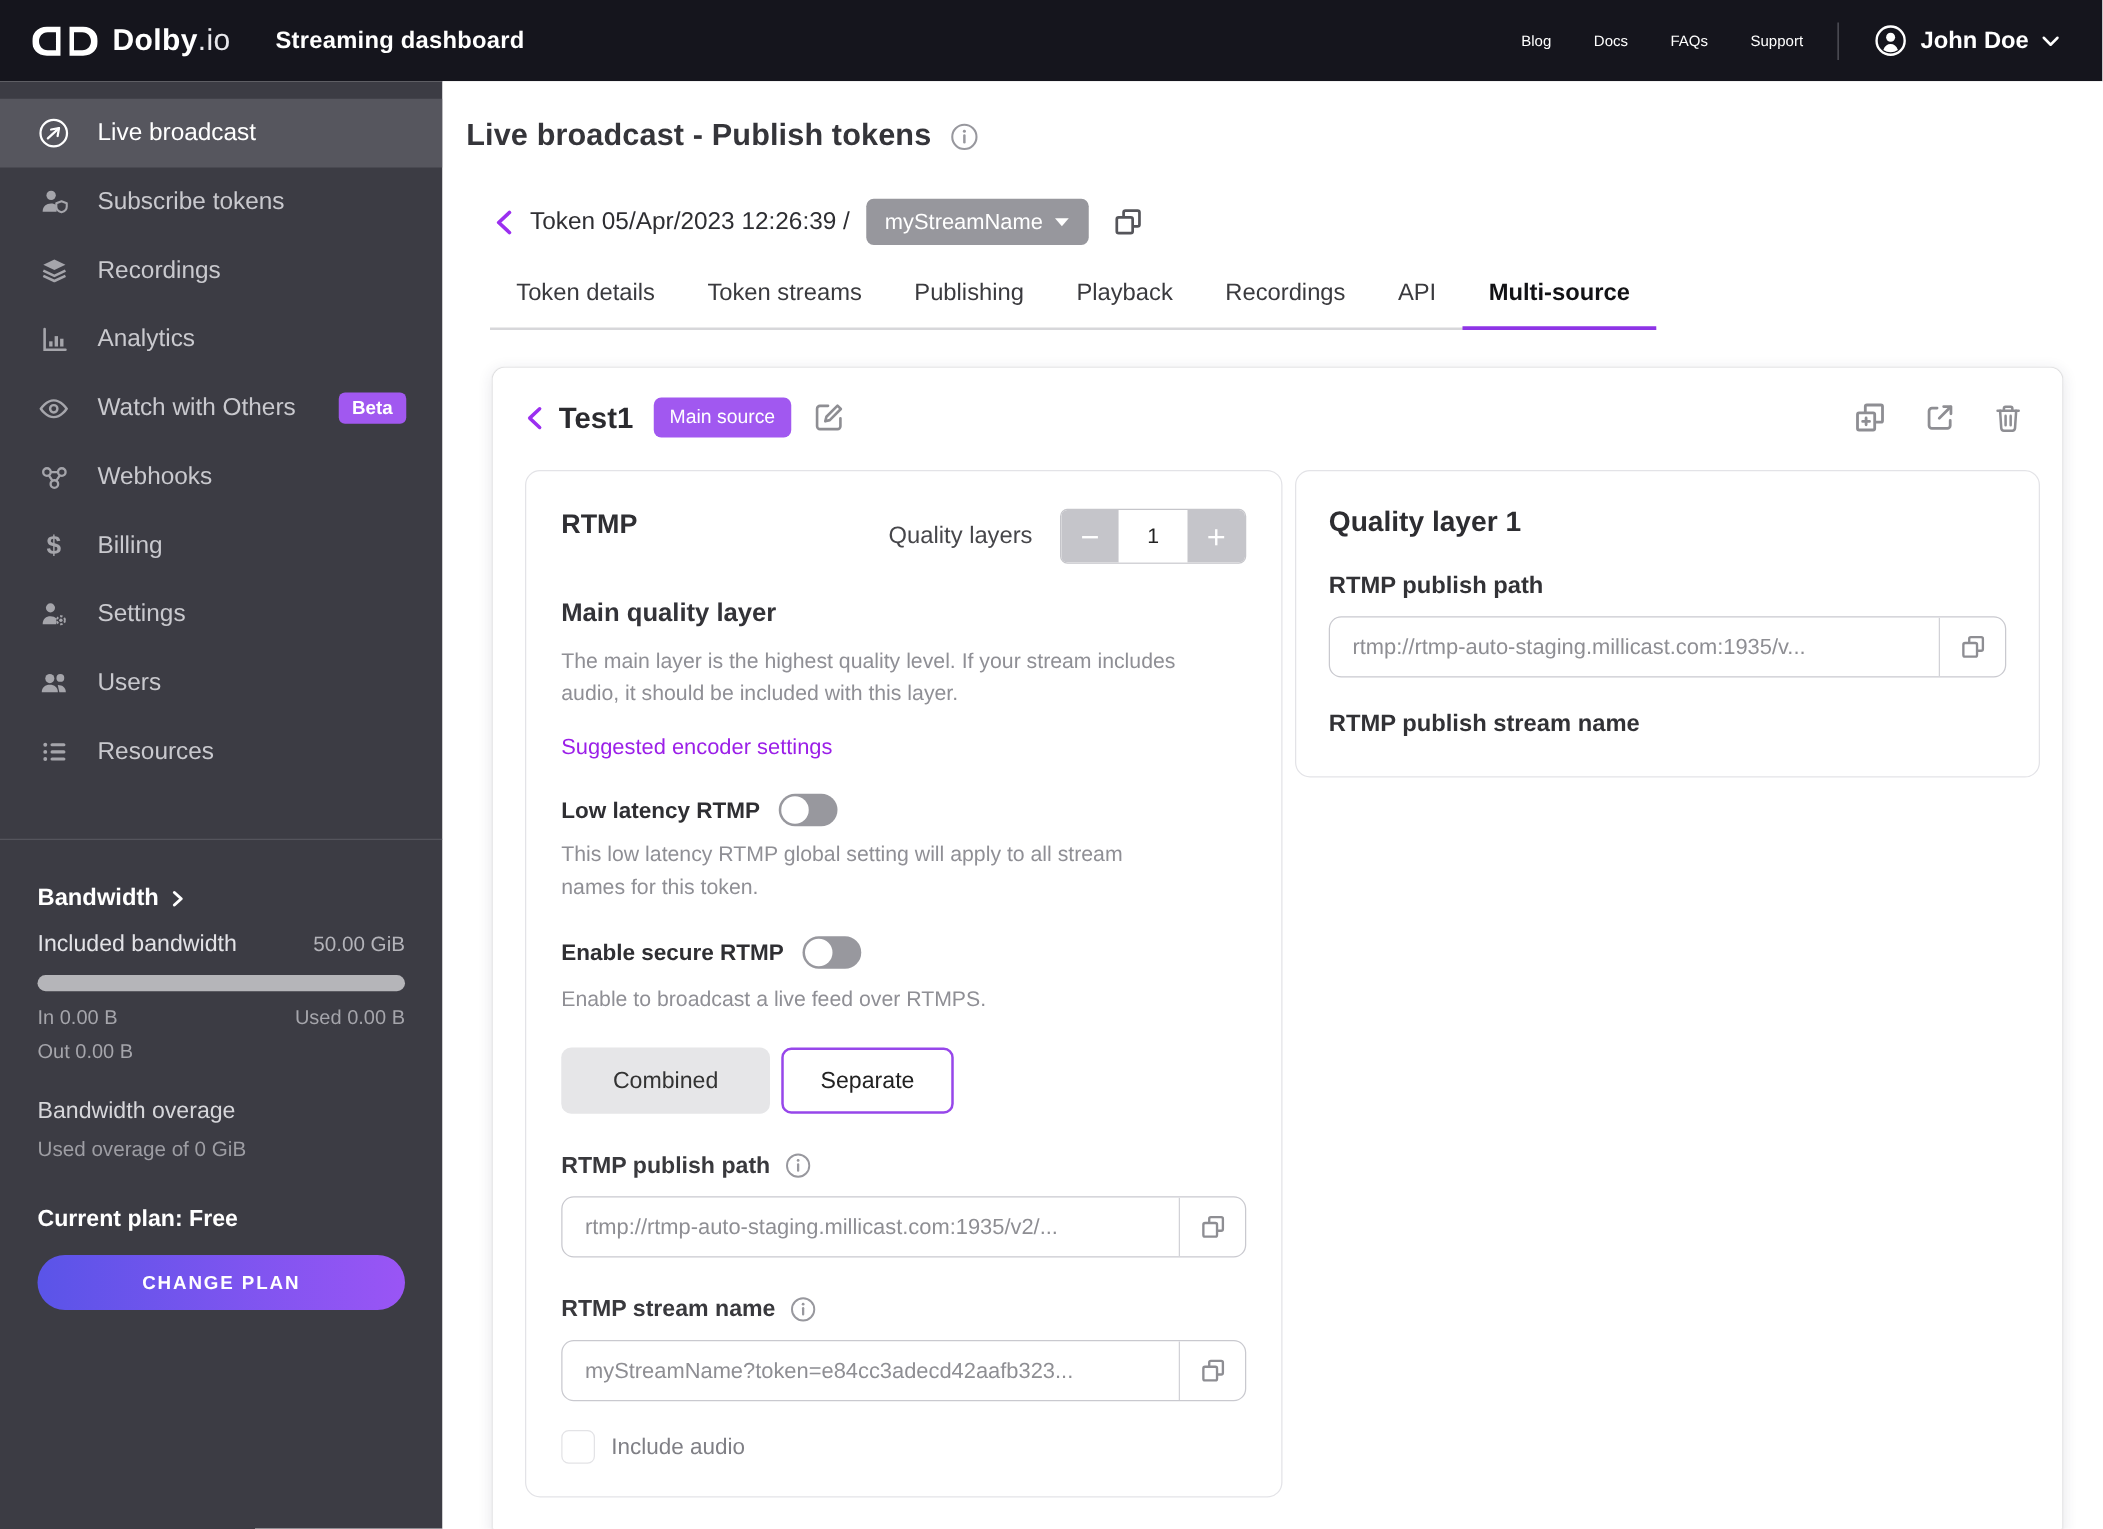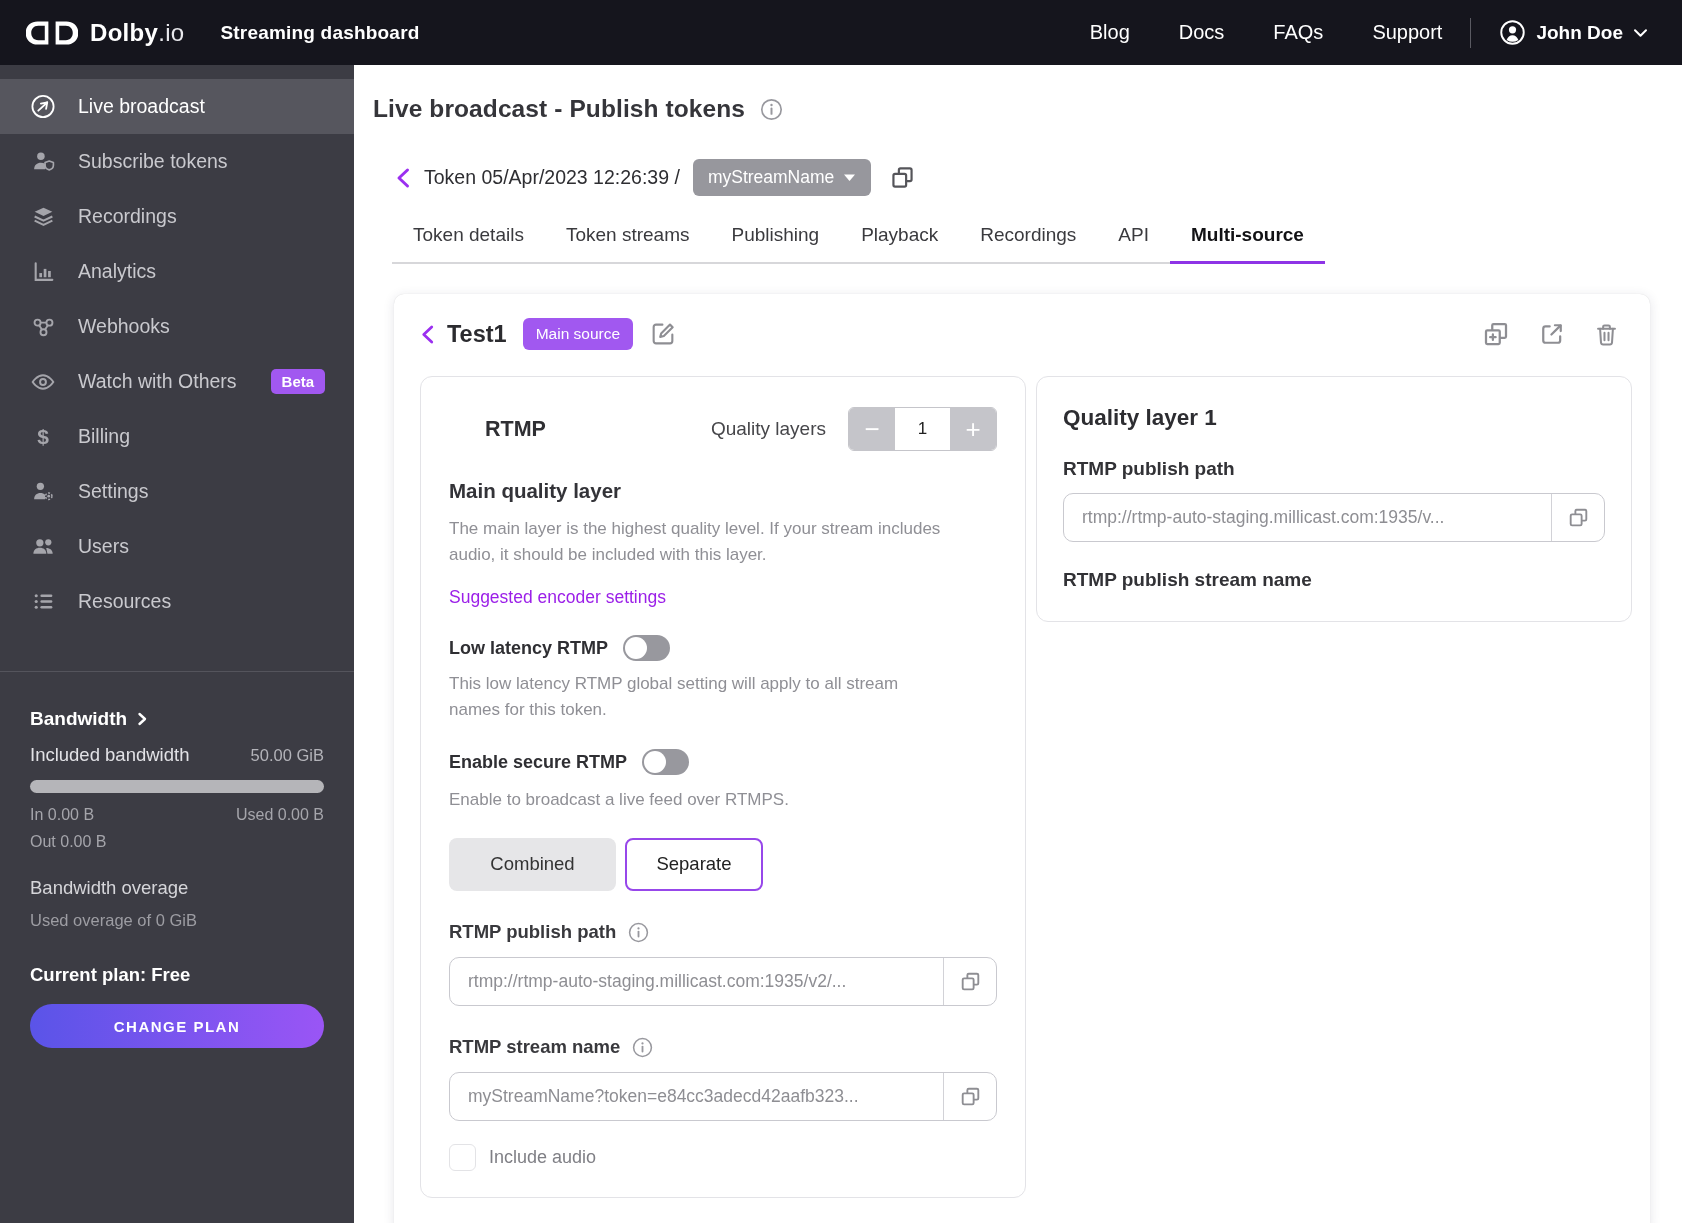--- a/index.html
+++ b/index.html
@@ -12,21 +12,21 @@
 
   
   .topbar {
     height:65px; background:#15151d; color:#fff;
     display:flex; align-items:center; padding:0 34px 0 26px;
   }
   .brand { display:flex; align-items:center; gap:12px; }
   .brand-text { font-size:24px; font-weight:700; letter-spacing:.3px; }
   .brand-suffix { font-weight:300; color:#e8e8ec; }
   .product { margin-left:36px; font-size:19px; font-weight:600; letter-spacing:.2px; }
-  .topnav { margin-left:auto; display:flex; align-items:flex-start; gap:49px; font-size:20px; }
+  .topnav { margin-left:auto; display:flex; align-items:flex-start; gap:34px; font-size:12px; }
   .topnav-item { cursor:pointer; }
   .top-divider { width:1px; height:30px; background:#5a5a62; margin:0 28px; }
   .userbox { display:flex; align-items:center; gap:10px; font-size:19px; font-weight:600; }
   .userbox svg { color:#fff; }
 
   
   .layout { display:flex; height:1158px; }
 
   
   .sidebar { width:354px; background:#3c3c44; display:flex; flex-direction:column; }
@@ -95,21 +95,21 @@
   }
   .icon-btn { background:none; border:none; cursor:pointer; color:#8e8e93; display:flex; padding:0; }
   .edit-btn { margin-left:16px; }
   .head-actions { margin-left:auto; display:flex; align-items:center; gap:27px; padding-right:12px; }
 
   .panels { margin-top:26px; display:flex; gap:10px; align-items:flex-start; }
   .panel { border:1px solid #e3e3e7; border-radius:12px; background:#fff; }
   .panel-left { width:606px; padding:30px 28px 26px; }
   .panel-right { width:596px; padding:28px 26px 30px; }
 
-  .rtmp-row { display:flex; align-items:center;margin-left:36px; }
+  .rtmp-row { display:flex; align-items:flex-start; }
   .rtmp-title { font-size:21.5px; font-weight:700; color:#2f2f33; }
   .ql-ctl { margin-left:auto; display:flex; align-items:center; gap:22px; }
   .ql-label { font-size:19px; color:#46464a; }
   .stepper { display:flex; border-radius:6px; overflow:hidden; border:1px solid #c5c5ca; }
   .step-btn {
     width:46px; height:42px; background:#c5c5ca; color:#fff; border:none; cursor:pointer;
     font-size:26px; font-family:inherit; line-height:1; display:flex; align-items:center; justify-content:center;
   }
   .step-val { width:55px; height:42px; background:#fff; display:flex; align-items:center; justify-content:center; font-size:17px; color:#222; }
 
@@ -230,39 +230,39 @@
             <rect x="8" y="13.5" width="2.6" height="4" fill="currentColor"></rect>
             <rect x="12.2" y="9.5" width="2.6" height="8" fill="currentColor"></rect>
             <rect x="16.4" y="11.5" width="2.6" height="6" fill="currentColor"></rect>
           </svg>
         </span>
         <span>Analytics</span>
       </div>
 
       <div class="side-item">
         <span class="sic">
+          <svg class="ic" width="26" height="26" viewBox="0 0 24 24" fill="none" stroke="currentColor" stroke-width="1.8">
+            <path d="M2.5 12S6.3 5.8 12 5.8 21.5 12 21.5 12 17.7 18.2 12 18.2 2.5 12 2.5 12z"></path>
+            <circle cx="12" cy="12" r="2.7"></circle>
+          </svg>
+        </span>
+        <span>Watch with Others</span>
+        <span class="badge-beta">Beta</span>
+      </div>
+
+      <div class="side-item">
+        <span class="sic">
           <svg class="ic" width="25" height="25" viewBox="0 0 24 24" fill="none" stroke="currentColor" stroke-width="1.8">
             <circle cx="6.3" cy="8.3" r="2.9"></circle>
               <circle cx="17.7" cy="8.3" r="2.9"></circle>
               <circle cx="12" cy="17.5" r="2.9"></circle>
             <path d="M9.2 8.3h5.6M7.8 10.9l2.8 4.2M16.2 10.9l-2.8 4.2"></path>
           </svg>
         </span>
         <span>Webhooks</span>
-      </div>
-
-      <div class="side-item">
-        <span class="sic">
-          <svg class="ic" width="26" height="26" viewBox="0 0 24 24" fill="none" stroke="currentColor" stroke-width="1.8">
-            <path d="M2.5 12S6.3 5.8 12 5.8 21.5 12 21.5 12 17.7 18.2 12 18.2 2.5 12 2.5 12z"></path>
-            <circle cx="12" cy="12" r="2.7"></circle>
-          </svg>
-        </span>
-        <span>Watch with Others</span>
-        <span class="badge-beta">Beta</span>
       </div>
 
       <div class="side-item">
         <span class="sic dollar">$</span>
         <span>Billing</span>
       </div>
 
       <div class="side-item">
         <span class="sic">
           <svg class="ic" width="25" height="25" viewBox="0 0 24 24" fill="currentColor">

